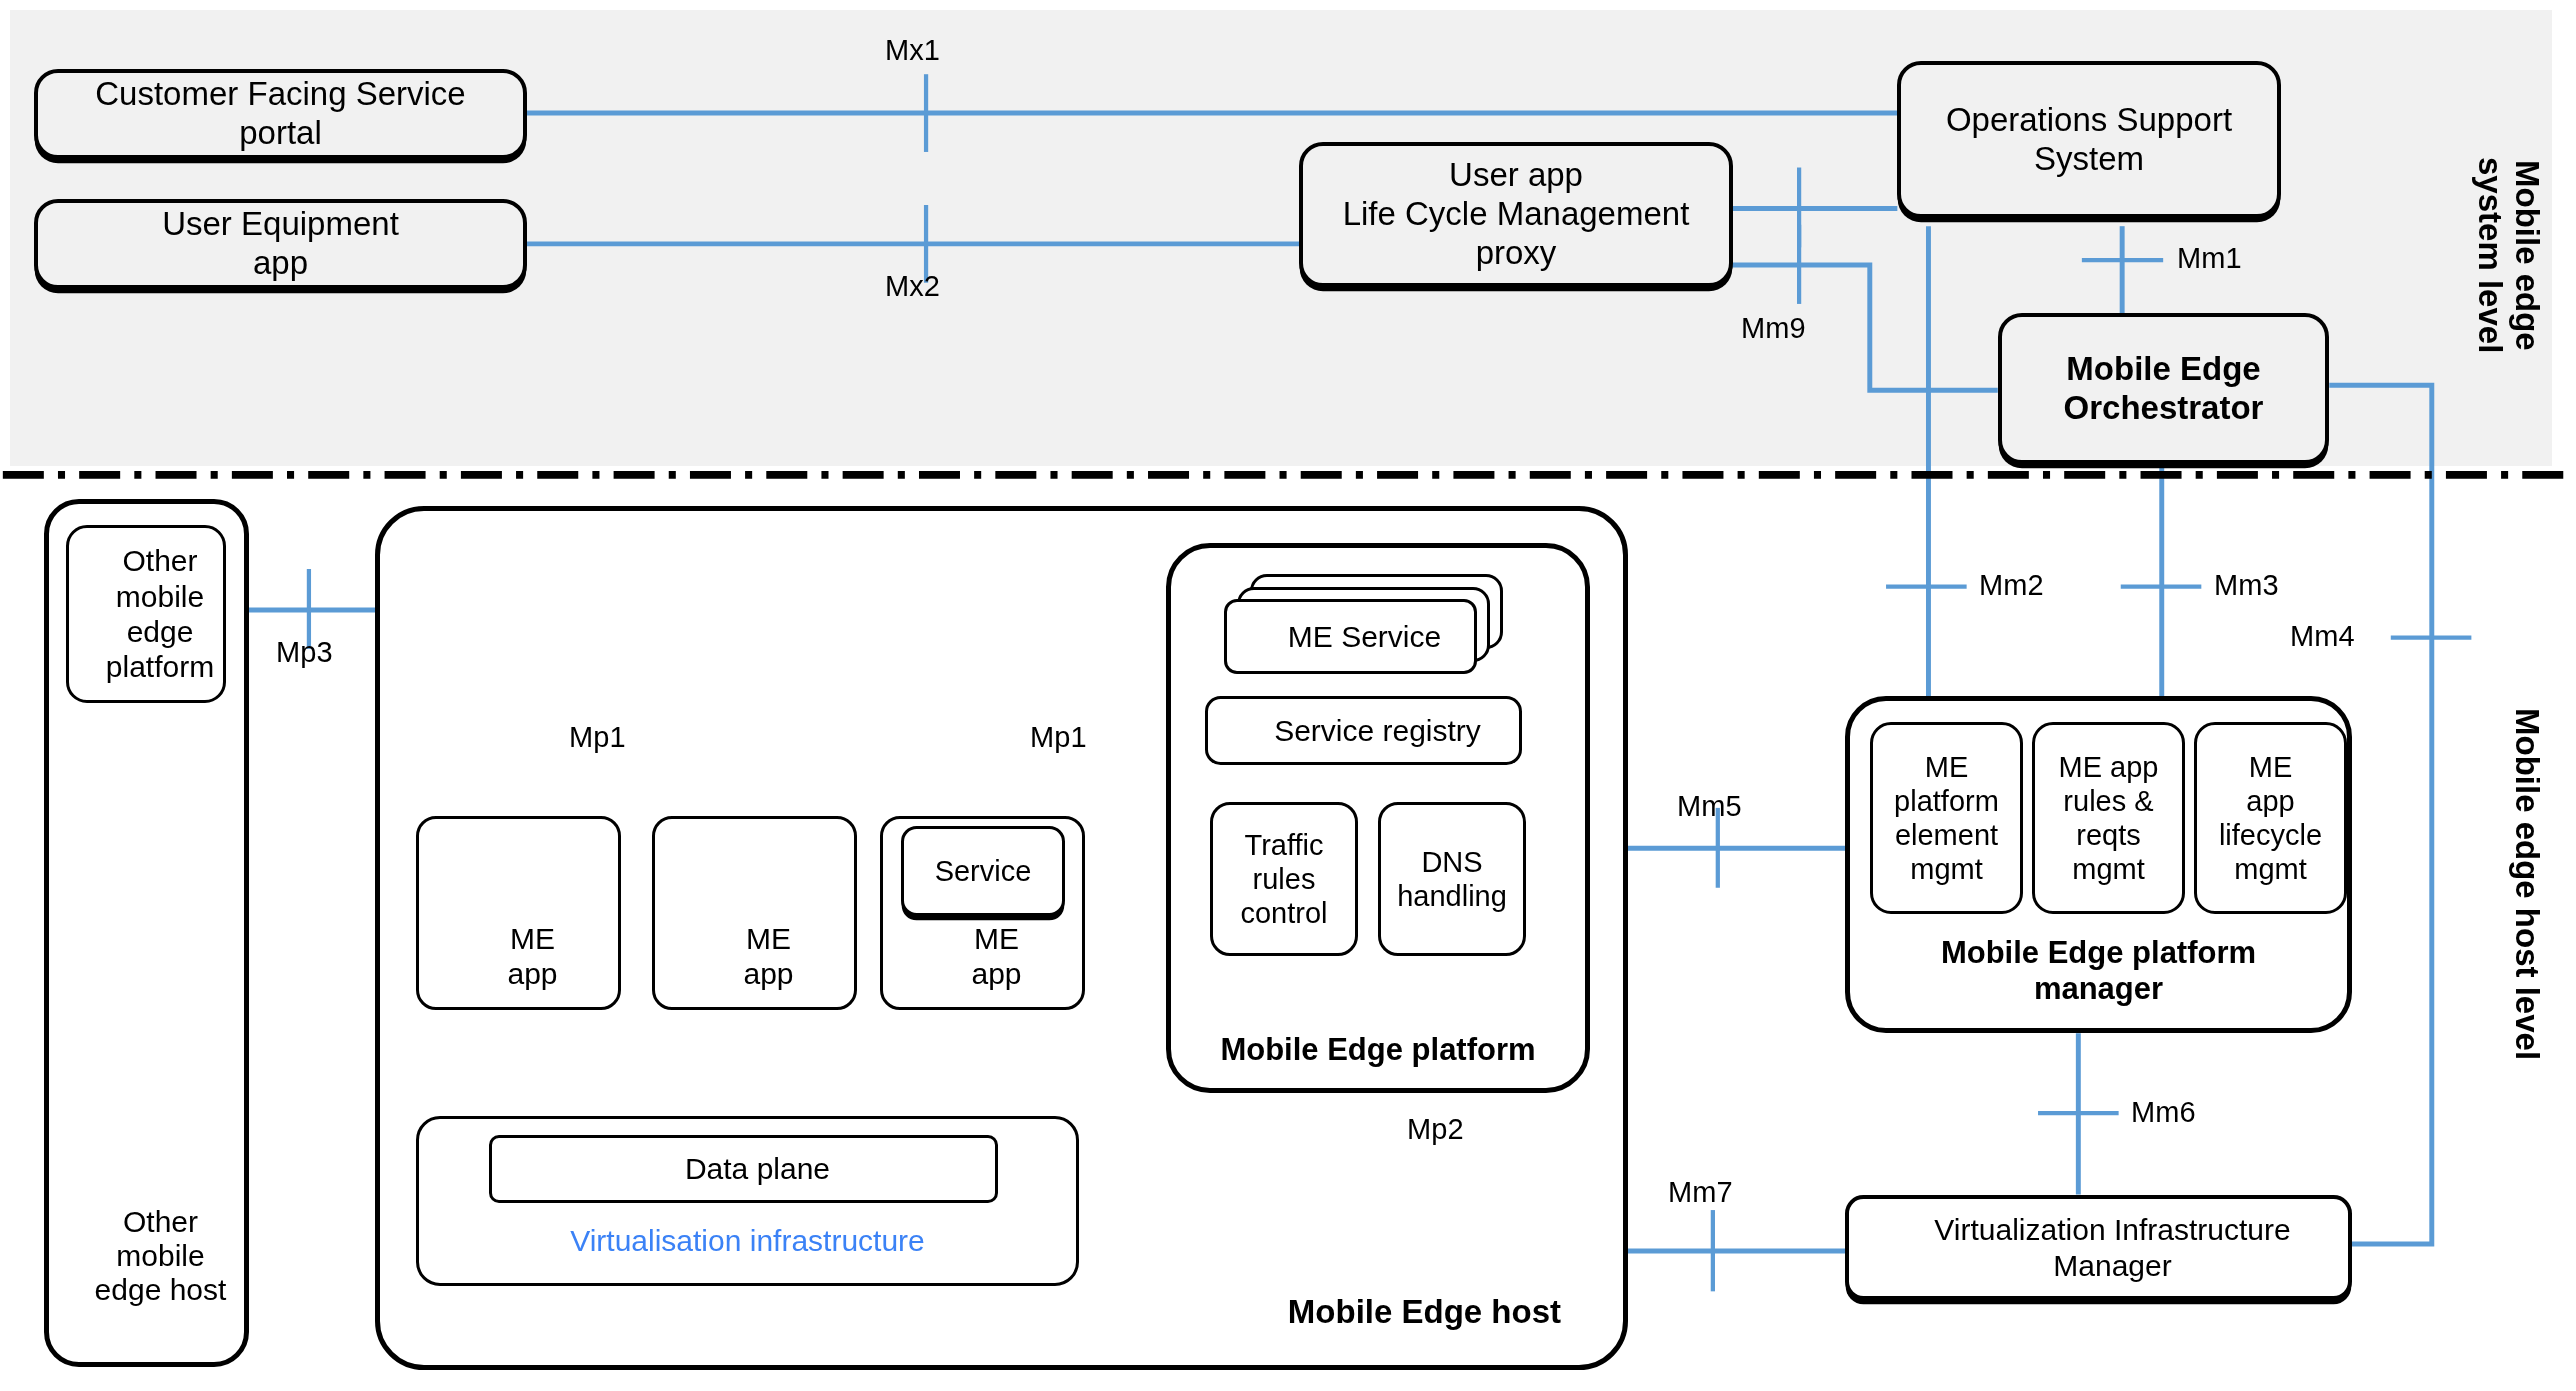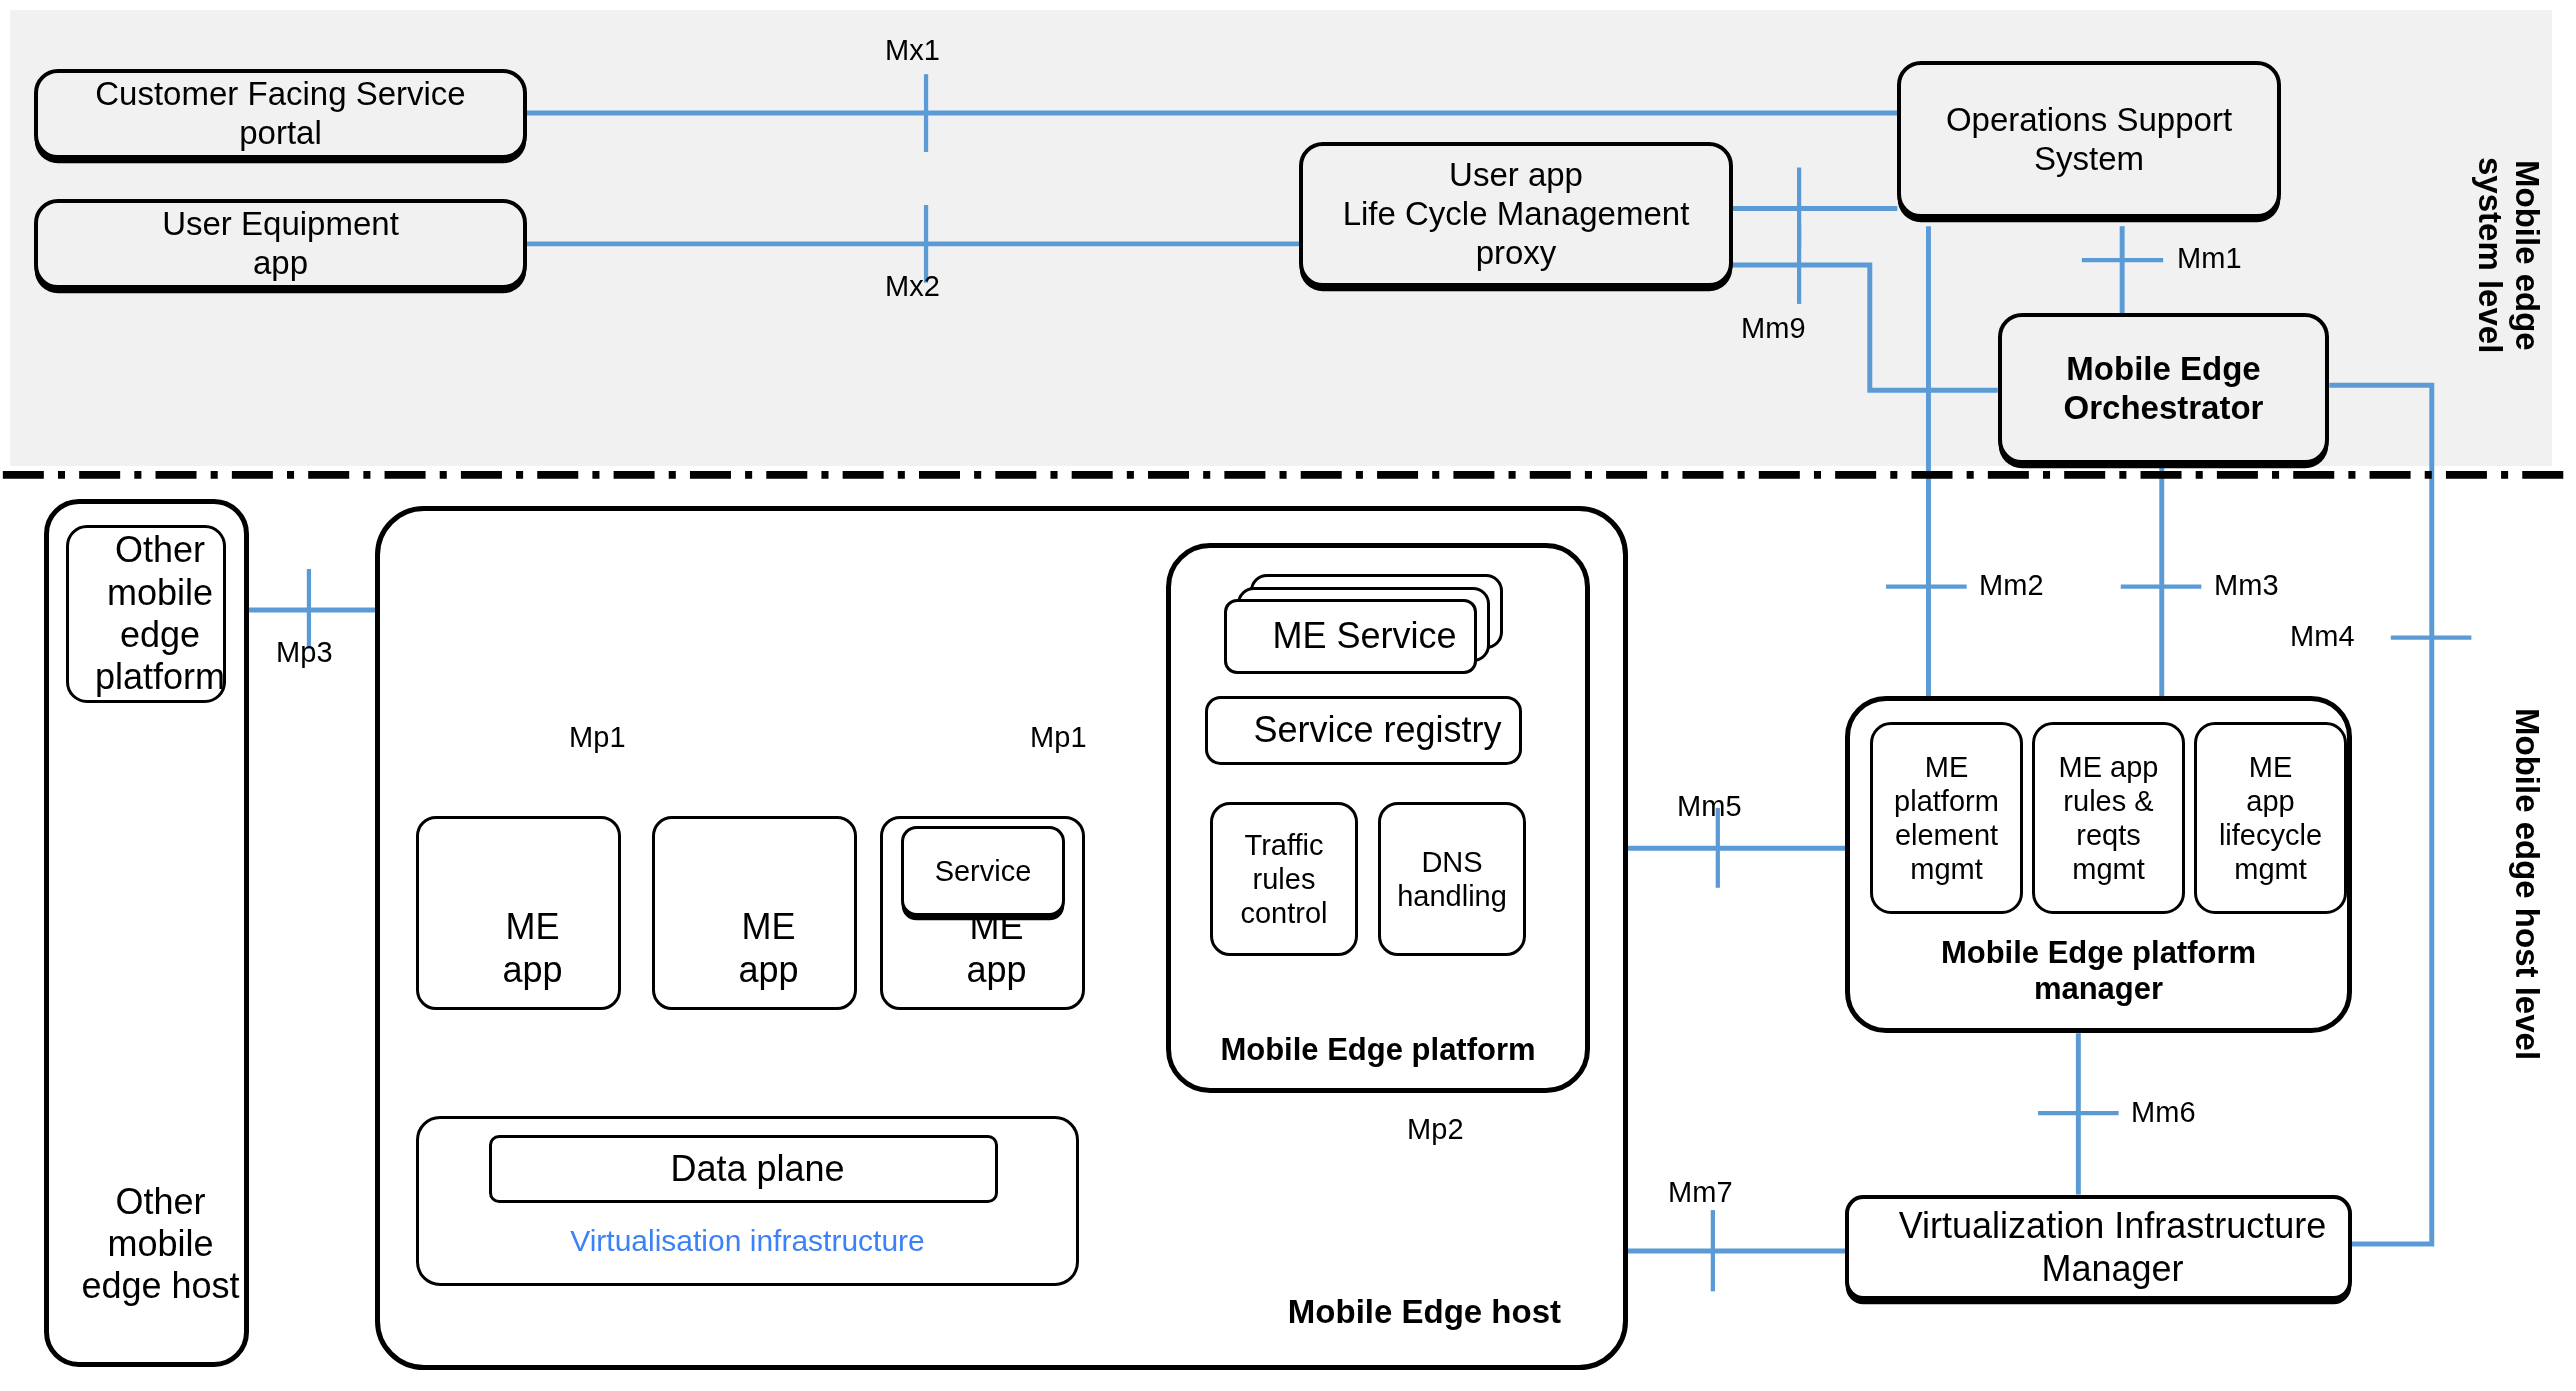--- a/index.html
+++ b/index.html
@@ -46,21 +46,21 @@
   }
 
   
   .levellabel{
     position:absolute;font-weight:bold;color:#000;text-align:center;
     writing-mode:vertical-rl;line-height:1.12;white-space:pre;
   }
 
   
   .t46{font-size:33px;}
-  .t43{font-size:36px;padding-left:28px;}
+  .t43{font-size:30px;padding-left:28px;}
   .t41{font-size:29px;}
   .t44b{font-size:31px;font-weight:bold;}
   .t47b{font-size:33px;font-weight:bold;}
   .bold{font-weight:bold;}
 </style>
 </head>
 <body>
 
 <div id="stage">
 

